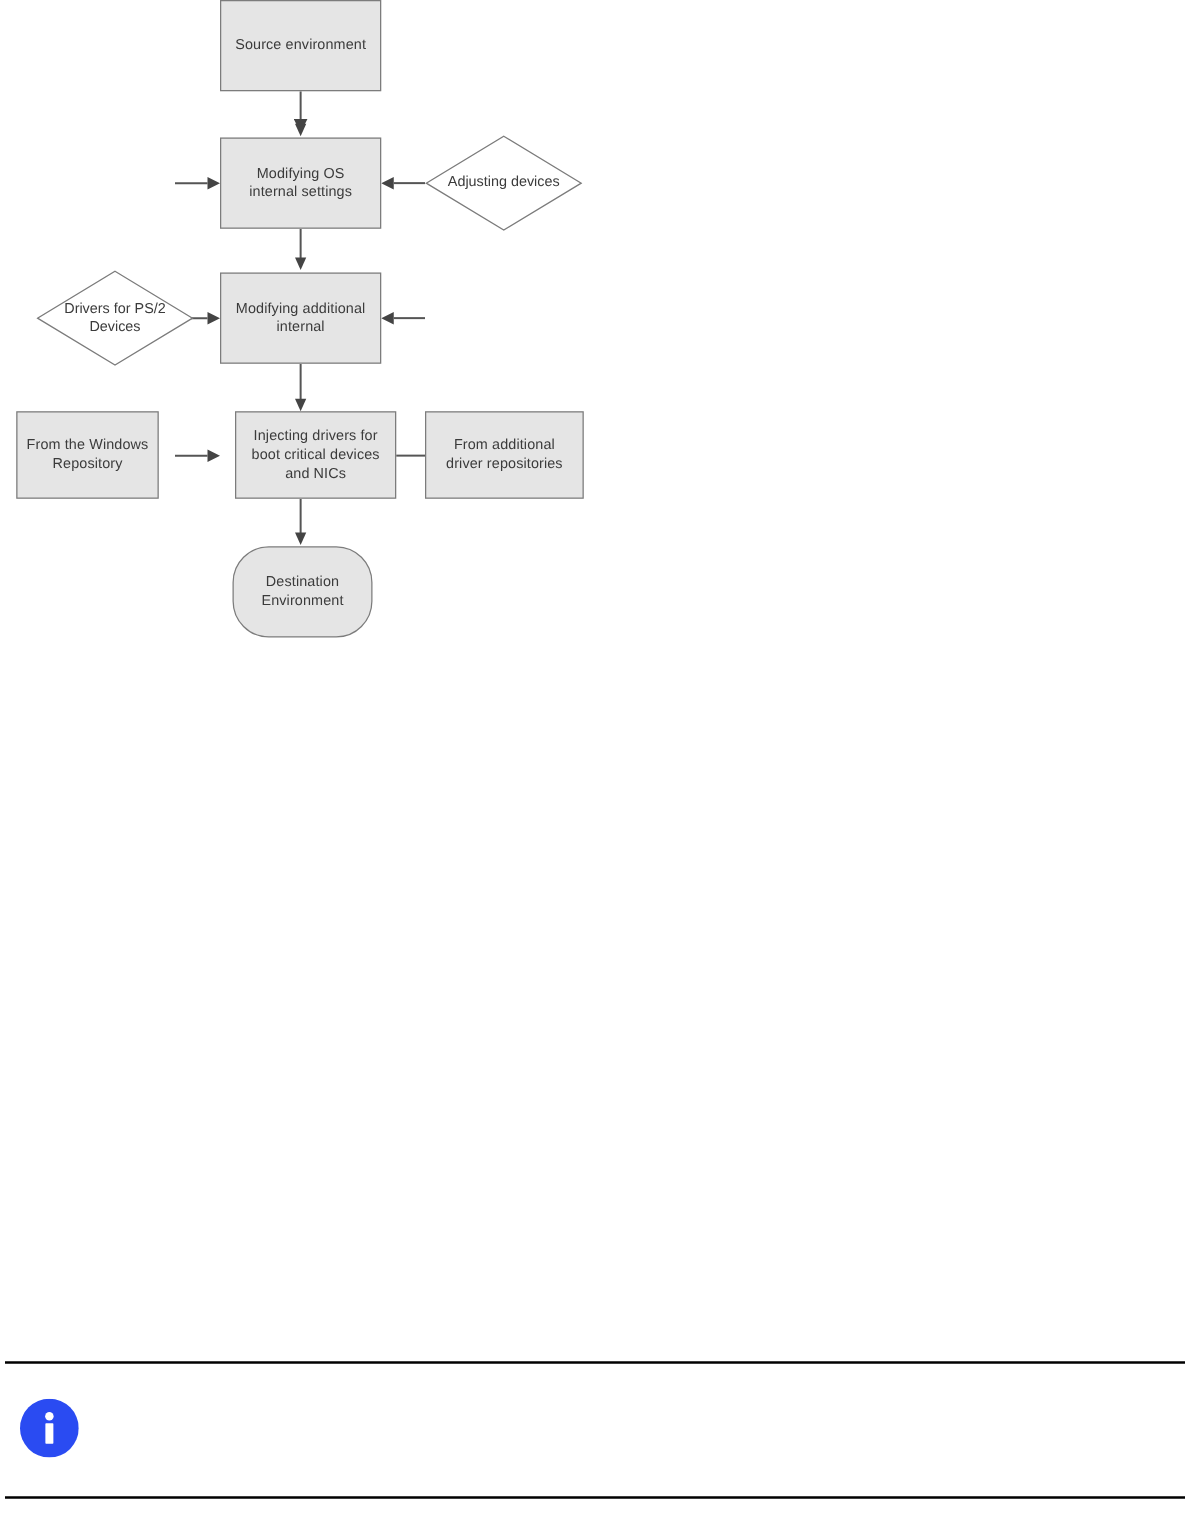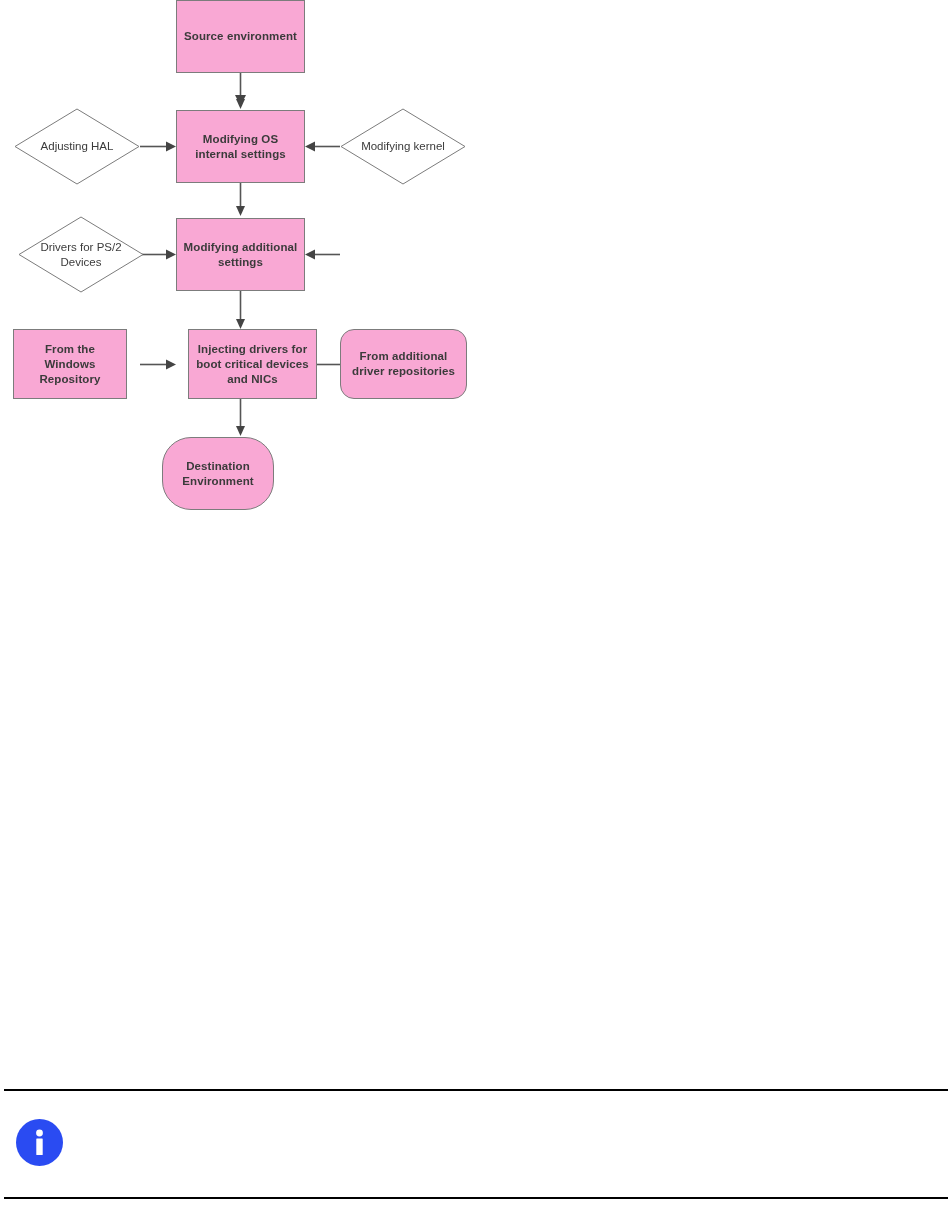--- a/index.html
+++ b/index.html
@@ -28,22 +28,21 @@
     position: absolute;
     box-sizing: border-box;
     display: flex;
     align-items: center;
     justify-content: center;
     text-align: center;
   }
 
   .rect-node {
     border: 1px solid #7c7c7c;
-    background: #f9a8d4;
-    font-weight: bold;
+    background: #e5e5e5;
   }
 
   .node-label {
     font-size: 11.5px;
     line-height: 15px;
     color: #3b3b3b;
     letter-spacing: 0.1px;
     white-space: pre-line;
     padding: 0 5px;
   }
@@ -143,70 +142,64 @@
     <path d="M 315 359.5 L 305 364.5 L 315 369.5 z" fill="#444444"></path>
 
     <line x1="240.5" y1="399" x2="240.5" y2="432" stroke="#555555" stroke-width="1.6"></line>
     <path d="M 236 426 L 240.5 436 L 245 426 z" fill="#444444"></path>
   </svg>
 
   <div class="node rect-node" style="left:176px; top:0px; width:129px; height:73px;">
     <span class="node-label">Source environment</span>
   </div>
 
-  <div class="diamond-wrap" style="left:14px; top:108px; width:126px; height:77px;">
-    <svg width="126" height="77" viewBox="0 0 126 77" xmlns="http://www.w3.org/2000/svg">
-      <polygon points="63,1 125,38.5 63,76 1,38.5" fill="#ffffff" stroke="#7c7c7c" stroke-width="1"></polygon>
-    </svg>
-    <span class="diamond-label">Adjusting HAL</span>
-  </div>
 
   <div class="node rect-node" style="left:176px; top:110px; width:129px; height:73px;text-align:center;">
     <span class="node-label">Modifying OS
 internal settings</span>
   </div>
 
   <div class="diamond-wrap" style="left:340px; top:108px; width:126px; height:77px;">
     <svg width="126" height="77" viewBox="0 0 126 77" xmlns="http://www.w3.org/2000/svg">
       <polygon points="63,1 125,38.5 63,76 1,38.5" fill="#ffffff" stroke="#7c7c7c" stroke-width="1"></polygon>
     </svg>
-    <span class="diamond-label">Modifying kernel</span>
-  </div>
-
-  <div class="diamond-wrap" style="left:18px; top:216px; width:126px; height:77px;">
+    <span class="diamond-label">Adjusting devices</span>
+  </div>
+
+  <div class="diamond-wrap" style="left:29px; top:216px; width:126px; height:77px;">
     <svg width="126" height="77" viewBox="0 0 126 77" xmlns="http://www.w3.org/2000/svg">
       <polygon points="63,1 125,38.5 63,76 1,38.5" fill="#ffffff" stroke="#7c7c7c" stroke-width="1"></polygon>
     </svg>
     <span class="diamond-label">Drivers for PS/2
 Devices</span>
   </div>
 
   <div class="node rect-node" style="left:176px; top:218px; width:129px; height:73px;">
     <span class="node-label">Modifying additional
-settings</span>
+internal</span>
   </div>
 
 
   <div class="node rect-node" style="left:13px; top:329px; width:114px; height:70px;">
     <span class="node-label">From the Windows
 Repository</span>
   </div>
 
   <div class="node rect-node" style="left:176px; top:329px; width:129px; height:70px;margin-left:12px;">
     <span class="node-label">Injecting drivers for
 boot critical devices
 and NICs</span>
   </div>
 
-  <div class="node rect-node" style="left:340px; top:329px; width:127px; height:70px;border-radius:14px;">
+  <div class="node rect-node" style="left:340px; top:329px; width:127px; height:70px;">
     <span class="node-label">From additional
 driver repositories</span>
   </div>
 
-  <div class="node rect-node" style="left:162px; top:437px; width:112px; height:73px;border-radius:29px;">
+  <div class="node rect-node" style="left:186px; top:437px; width:112px; height:73px;border-radius:29px;">
     <span class="node-label">Destination
 Environment</span>
   </div>
 
 </div>
 
 <div class="footer-rule" id="footer-rule-top"></div>
 
 <div id="info-icon">
   <svg width="47" height="47" viewBox="0 0 47 47" xmlns="http://www.w3.org/2000/svg">

